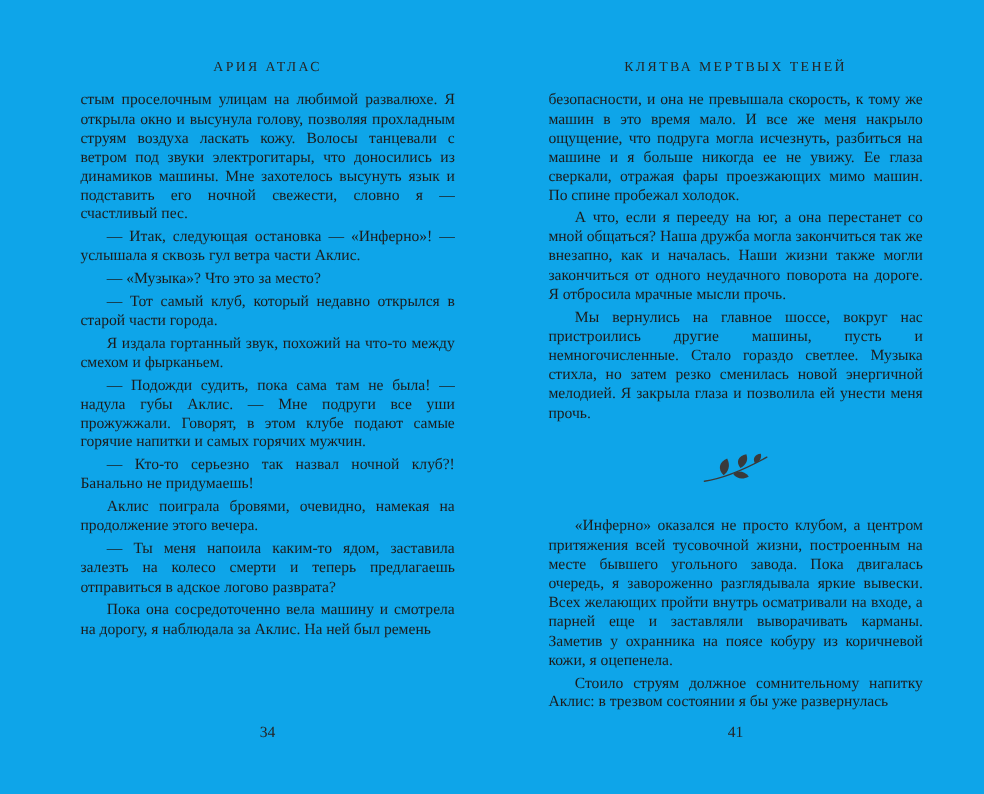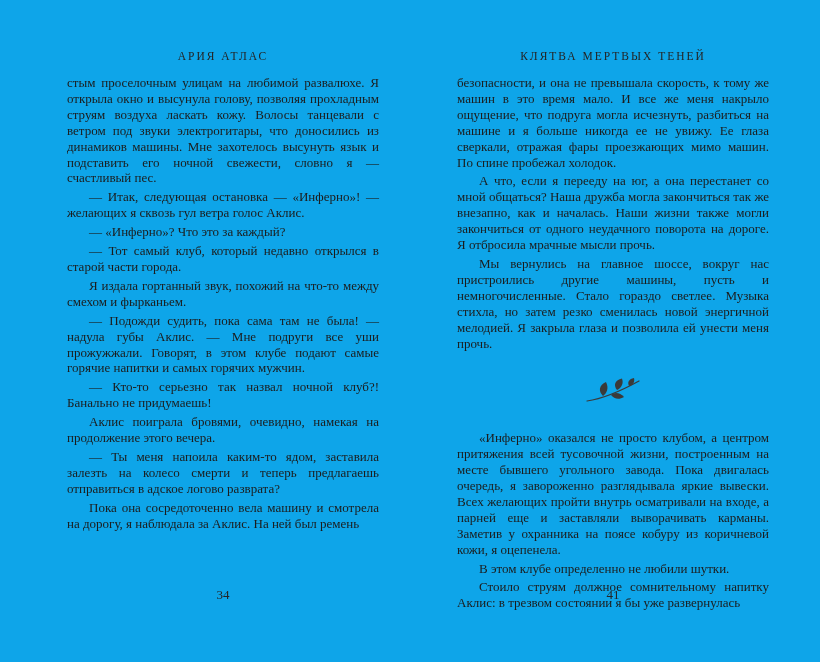--- a/index.html
+++ b/index.html
@@ -41,39 +41,39 @@
   .body-text p.indent { text-indent: 22px; }
 
   .ornament-wrap {
     text-align: center;
     margin: 27px 0 22px 0;
   }
 
   .page-number {
     position: absolute;
     left: 0;
-    top: 537px;
+    top: 552px;
     width: 100%;
     text-align: center;
     font-size: 13px;
     color: #242424;
   }
 </style>
 </head>
 <body>
 
 <div class="spread">
 
   <section class="page left">
     <div class="running-header">АРИЯ АТЛАС</div>
 
     <div class="body-text">
       <p>стым проселочным улицам на любимой развалюхе. Я открыла окно и высунула голову, позволяя прохладным струям воздуха ласкать кожу. Волосы танцевали с ветром под звуки электрогитары, что доносились из динамиков машины. Мне захотелось высунуть язык и подставить его ночной свежести, словно я — счастливый пес.</p>
-      <p class="indent">— Итак, следующая остановка — «Инферно»! — желающих я сквозь гул ветра голос Аклис.</p>
-      <p class="indent">— «Инферно»? Что это за каждый?</p>
+      <p class="indent">— Итак, следующая остановка — «Инферно»! — услышала я сквозь гул ветра части Аклис.</p>
+      <p class="indent">— «Музыка»? Что это за место?</p>
       <p class="indent">— Тот самый клуб, который недавно открылся в старой части города.</p>
       <p class="indent">Я издала гортанный звук, похожий на что-то между смехом и фырканьем.</p>
       <p class="indent">— Подожди судить, пока сама там не была! — надула губы Аклис. — Мне подруги все уши прожужжали. Говорят, в этом клубе подают самые горячие напитки и самых горячих мужчин.</p>
       <p class="indent">— Кто-то серьезно так назвал ночной клуб?! Банально не придумаешь!</p>
       <p class="indent">Аклис поиграла бровями, очевидно, намекая на продолжение этого вечера.</p>
       <p class="indent">— Ты меня напоила каким-то ядом, заставила залезть на колесо смерти и теперь предлагаешь отправиться в адское логово разврата?</p>
       <p class="indent">Пока она сосредоточенно вела машину и смотрела на дорогу, я наблюдала за Аклис. На ней был ремень</p>
     </div>
 
     <div class="page-number">34</div>
@@ -95,20 +95,19 @@
               <path d="M18 18 C 13 13, 14 7, 21 4 C 24 10, 22 15, 18 18 Z" fill="#3a3a3a"></path>
               <path d="M32 12 C 28 7, 30 2, 37 0.5 C 39 6, 36 10, 32 12 Z" fill="#3a3a3a"></path>
               <path d="M26 17 C 29 21, 34 22, 39 19 C 35 14, 29 14, 26 17 Z" fill="#3a3a3a"></path>
               <path d="M44 8 C 42 4, 44 1, 49 0 C 50 4, 48 7, 44 8 Z" fill="#3a3a3a"></path>
             </g>
           </svg>
         </span>
       </div>
 
       <p class="indent">«Инферно» оказался не просто клубом, а центром притяжения всей тусовочной жизни, построенным на месте бывшего угольного завода. Пока двигалась очередь, я завороженно разглядывала яркие вывески. Всех желающих пройти внутрь осматривали на входе, а парней еще и заставляли выворачивать карманы. Заметив у охранника на поясе кобуру из коричневой кожи, я оцепенела.</p>
-      <p class="indent">В этом клубе определенно не любили шутки.</p>
       <p class="indent">Стоило струям должное сомнительному напитку Аклис: в трезвом состоянии я бы уже развернулась</p>
     </div>
 
     <div class="page-number">41</div>
   </section>
 
 </div>
 
 </body></html>

